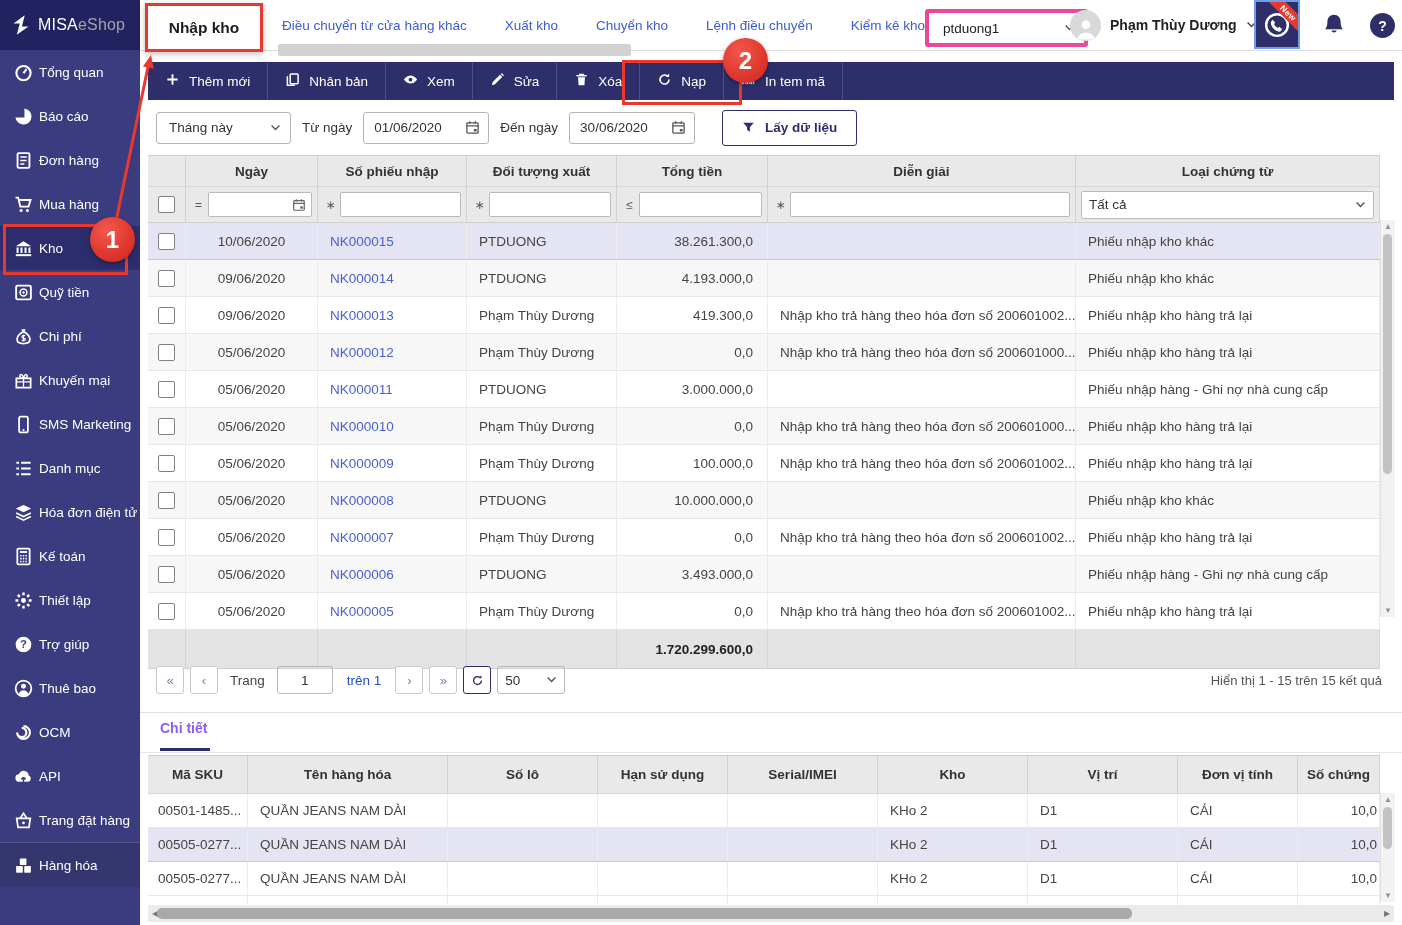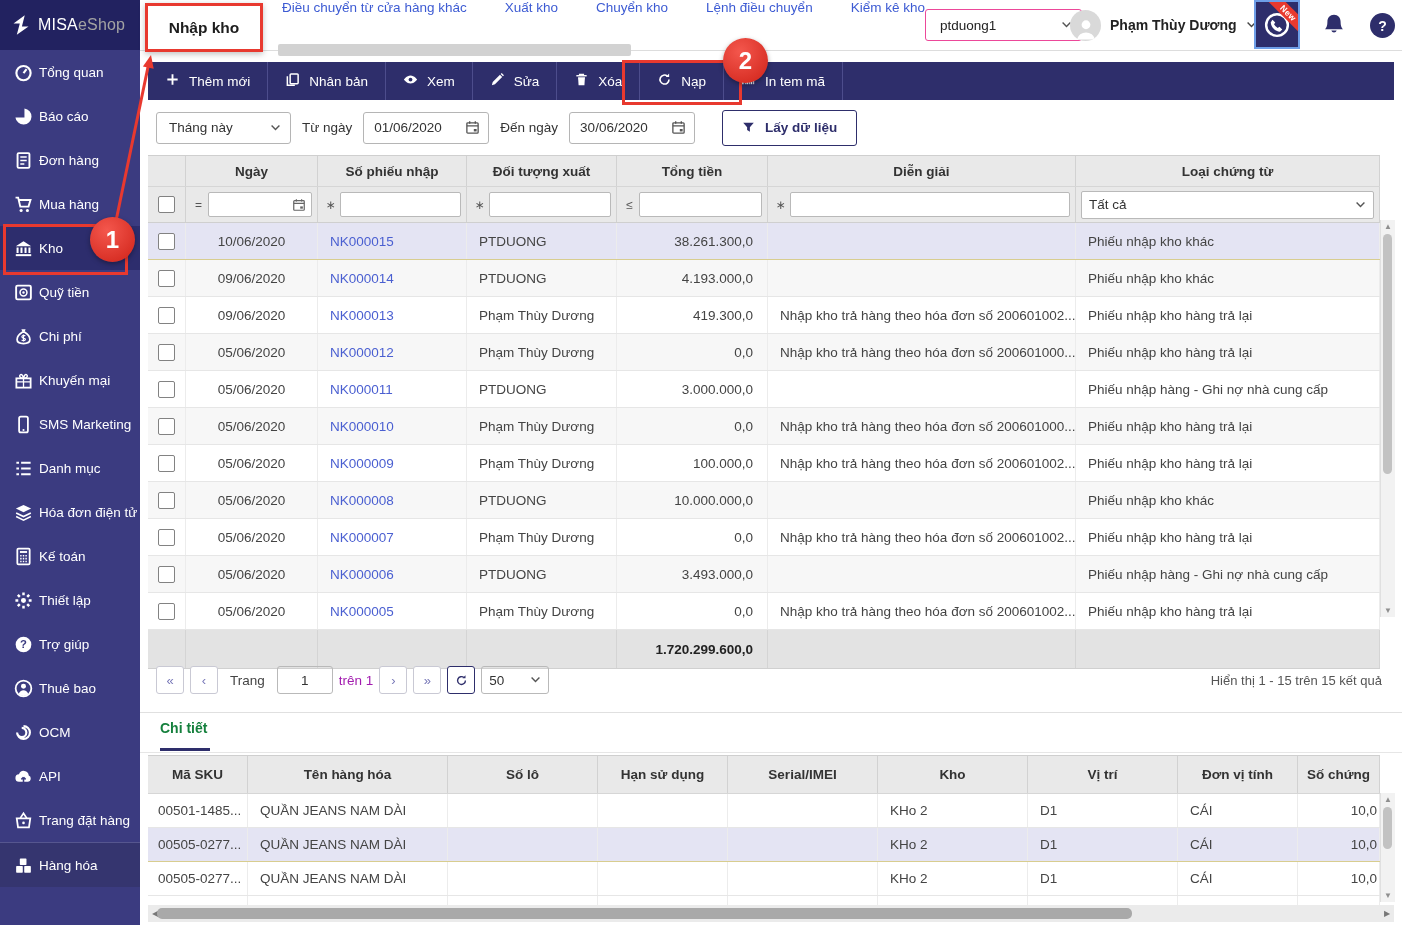--- a/index.html
+++ b/index.html
@@ -19,23 +19,23 @@
   .side-item.last{border-top:1px solid #56568f;background:#35356f}
   .s-ico{width:21px;display:flex;justify-content:center}
   .s-ico svg{width:19px;height:19px;display:block}
   .s-lbl{font-size:13.5px;white-space:nowrap}
 
   
   .hdr{position:absolute;left:140px;top:0;right:0;height:50px;background:#fff;border-bottom:1px solid #ddd;z-index:6}
   .active-tab{position:absolute;left:5px;top:3px;width:112px;height:43px;border:3px solid #e8392f;background:#fff;
       display:flex;align-items:center;justify-content:center;font-weight:bold;font-size:15.5px;color:#1d1d1d;
       box-shadow:0 2px 6px rgba(0,0,0,.25);cursor:pointer;z-index:8}
-  .tabs{position:absolute;left:142px;top:0;height:50px;display:flex;align-items:flex-start;gap:38px}
+  .tabs{position:absolute;left:142px;top:0;height:50px;display:flex;align-items:center;gap:38px}
   .tab{color:#3d5bd3;font-size:13.5px;white-space:nowrap;cursor:pointer}
-  .store{position:absolute;left:785px;top:9px;width:132px;height:30px;border:1px solid #ec4899;border-radius:3px;
+  .store{position:absolute;left:785px;top:9px;width:132px;height:30px;border:4px solid #ec4899;border-radius:3px;
       background:#fff;display:flex;align-items:center;justify-content:space-between;padding:0 9px 0 14px;color:#222;cursor:pointer}
   .user{position:absolute;left:930px;top:9px;height:32px;display:flex;align-items:center;gap:9px;cursor:pointer}
   .avatar{width:31px;height:31px;border-radius:50%;background:#d9d9d9;overflow:hidden;display:flex;align-items:flex-end;justify-content:center}
   .avatar svg{width:26px;height:26px}
   .uname{font-weight:bold;font-size:14px;color:#222;white-space:nowrap}
   .phone-tile{position:absolute;left:1114px;top:0;width:46px;height:49px;background:#2e2e6b;border:2px solid #6f9fe8;
       box-sizing:border-box;overflow:hidden;display:flex;align-items:center;justify-content:center;cursor:pointer}
   .phone-tile svg{width:28px;height:28px}
   .ribbon{position:absolute;top:5px;right:-15px;transform:rotate(45deg);background:#e8392f;color:#fff;
       font-size:8.5px;font-weight:bold;padding:1px 16px;letter-spacing:.3px}
@@ -99,27 +99,27 @@
   .hs-arrow{position:absolute;top:0;width:14px;height:17px;display:flex;align-items:center;justify-content:center;font-size:8px;color:#777;cursor:pointer}
   .hs-thumb{position:absolute;left:9px;top:3px;width:975px;height:11px;background:#a9a9a9;border-radius:5px;cursor:pointer}
 
   
   .pager{position:absolute;left:148px;top:660px;width:1246px;height:40px;display:flex;align-items:center;gap:6px;padding-left:8px;box-sizing:border-box}
   .pg-btn{width:26px;height:26px;border:1px solid #c9c9d4;border-radius:3px;background:#fff;color:#7878b8;
       display:flex;align-items:center;justify-content:center;font-size:13px;cursor:pointer}
   .pg-btn.navy{border-color:#2e2e6b;color:#2e2e6b}
   .pg-lbl{color:#444;margin:0 6px}
   .pg-inp{width:54px;height:26px;border:1px solid #b9b9b9;border-radius:3px;display:flex;align-items:center;justify-content:center;color:#333;cursor:text}
-  .pg-of{color:#a21caf;margin:0 0}
+  .pg-of{color:#1d4ed8;margin:0 8px}
   .pg-size{width:52px;height:26px;border:1px solid #b9b9b9;border-radius:3px;display:flex;align-items:center;justify-content:space-between;padding:0 7px;cursor:pointer}
   .pg-sum{position:absolute;right:12px;color:#555;font-size:13px}
 
   
   .det-sep{position:absolute;left:140px;top:712px;right:0;height:1px;background:#e0e0e0}
-  .det-tab{position:absolute;left:160px;top:720px;font-weight:bold;font-size:14px;color:#15803d;cursor:pointer}
+  .det-tab{position:absolute;left:160px;top:720px;font-weight:bold;font-size:14px;color:#8b5cf6;cursor:pointer}
   .det-underline{position:absolute;left:160px;top:748px;width:50px;height:3px;background:#2e2e6b}
   .det-border{position:absolute;left:140px;top:752px;right:0;height:1px;background:#e6e6e6}
   .detgrid{position:absolute;left:148px;top:755px;width:1246px}
   .drw{display:grid;grid-template-columns:100px 200px 150px 130px 150px 150px 150px 120px 1fr;width:1232px}
   .dhead{background:#e9e9e9;height:37px;border-top:1px solid #cfcfcf;border-bottom:1px solid #d6d6d6}
   .dhead .cell{justify-content:center;font-weight:bold;color:#333;border-right:1px solid #d2d2d2}
   .ddr{height:33px;background:#fff;border-bottom:1px solid #e6e6e6}
   .ddr .cell{border-right:1px solid #ececec;color:#444}
   .ddr.sel{background:#e4e4f3;border-bottom:1px solid #d8cd8f}
   .ddr .cqty{justify-content:flex-end;padding-right:2px}

